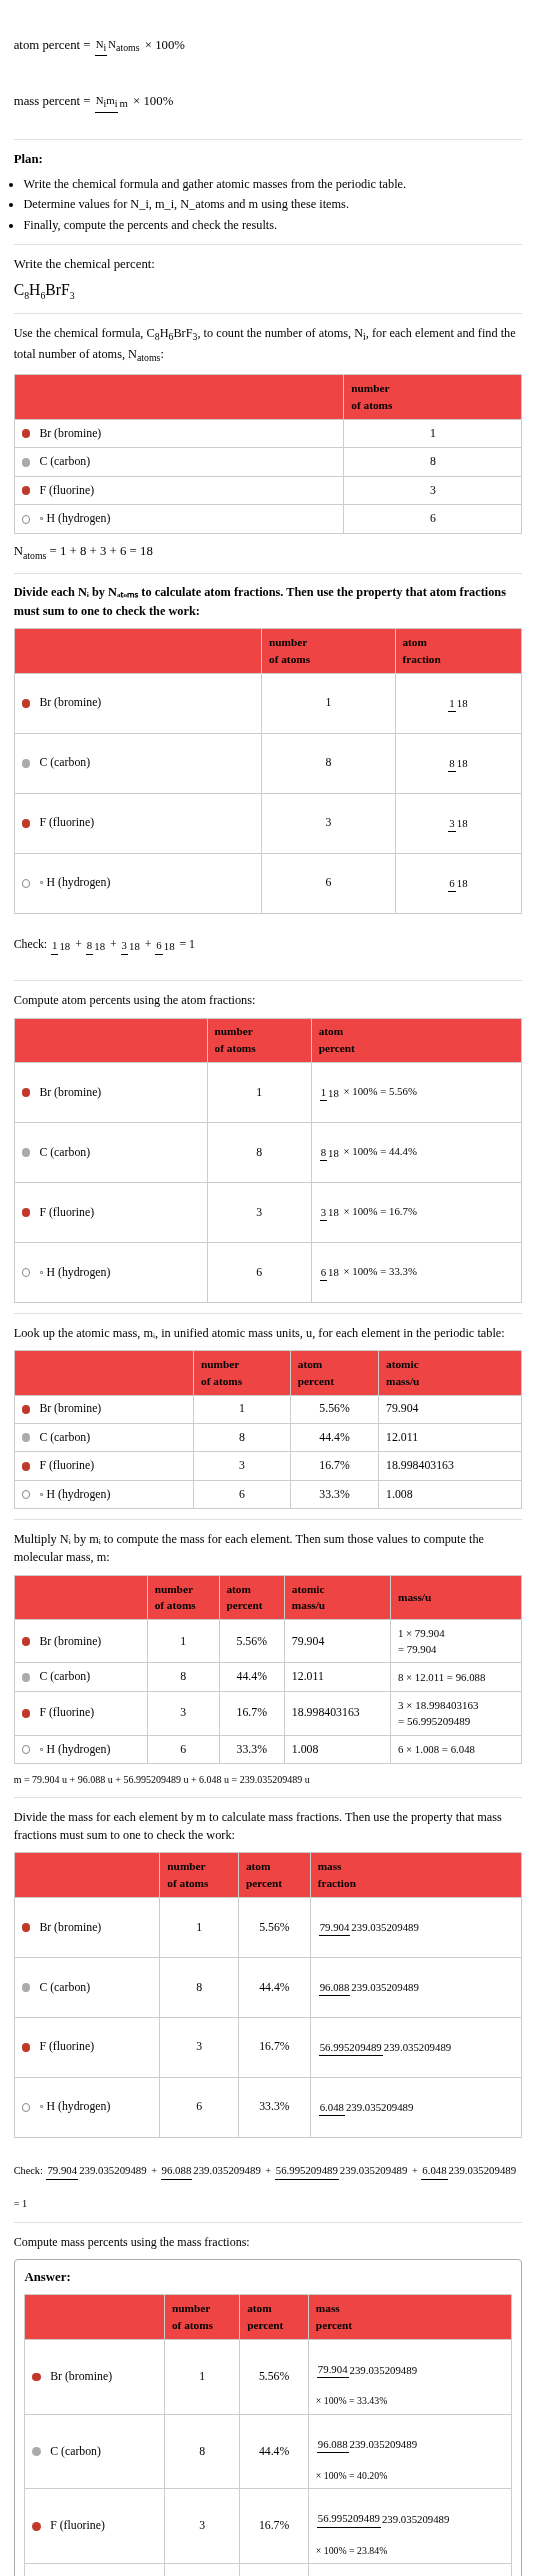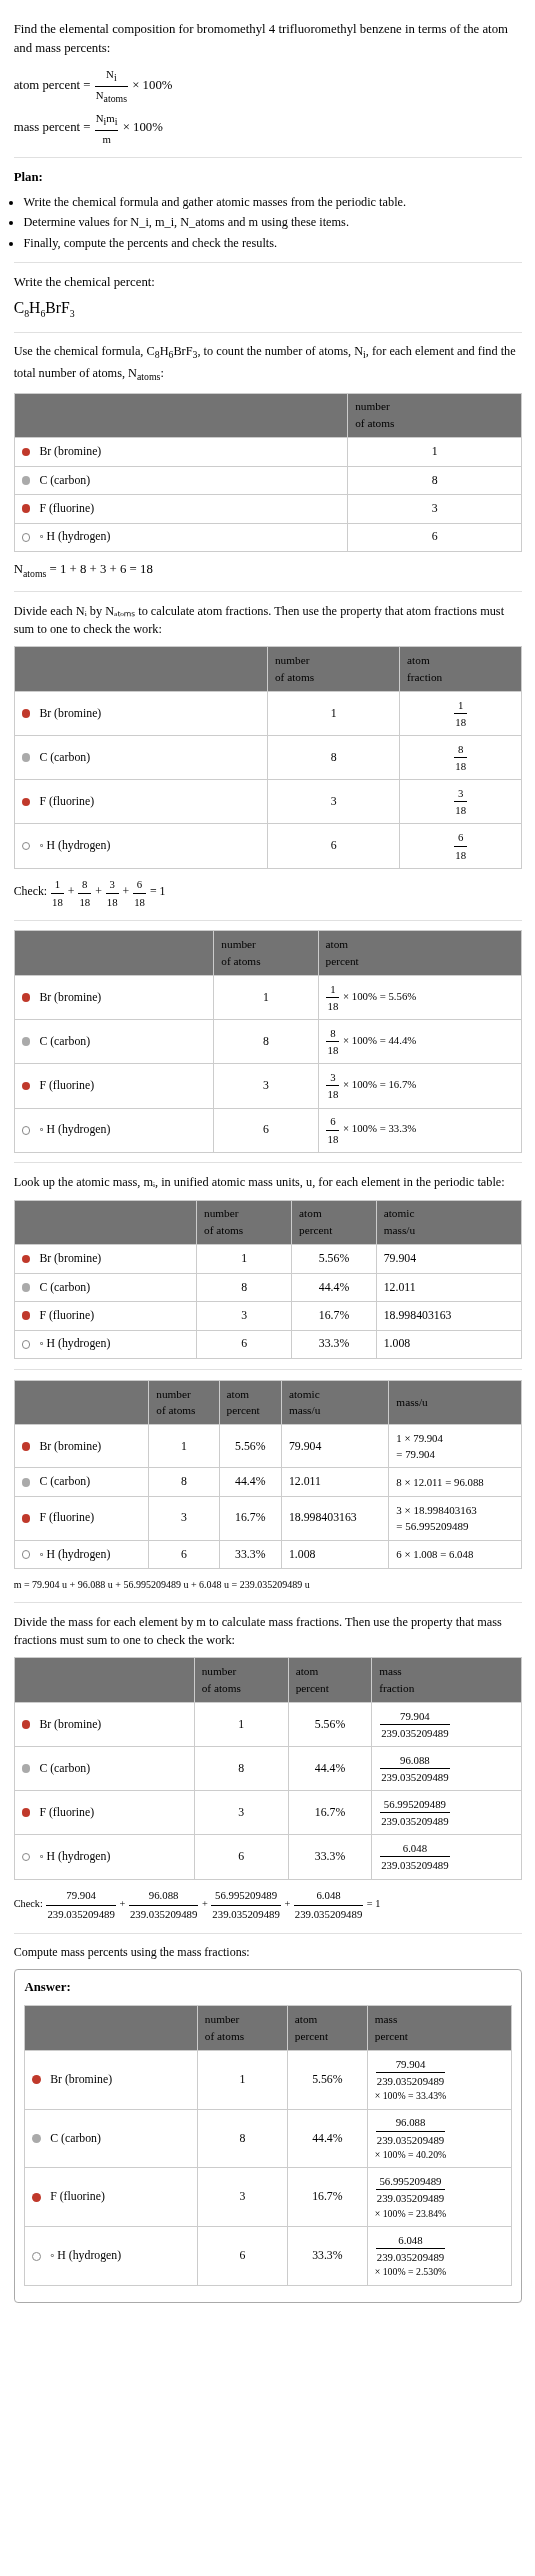--- a/index.html
+++ b/index.html
@@ -11,41 +11,38 @@
       width: 536px;
       padding: 9.8px 13.7px;
       line-height: 1.5;
     }
     sub { font-size: 9.8px; vertical-align: sub; }
     .section { margin: 9.8px 0; }
     .bullet-list { margin: 5.9px 0 5.9px 9.8px; }
     .bullet-list li { list-style: disc; margin: 2px 0; font-size: 12.3px; }
     table { border-collapse: collapse; margin: 7.8px 0; width: 100%; font-size: 11.8px; }
     th, td { border: 1px solid #ccc; padding: 4.9px 6.9px; text-align: left; vertical-align: middle; }
-    th { background: #737373; font-weight: normal; font-size: 11.3px; }
+    th { background: #ef4444; font-weight: bold; font-size: 11.3px; }
     .element-cell { display: flex; align-items: center; gap: 9px; }
     .dot { width: 8.8px; height: 8.8px; border-radius: 50%; display: inline-block; flex-shrink: 0; }
     .dot-red { background: #c0392b; }
     .dot-gray { background: #aaa; }
     .dot-outline { background: #fff; border: 1.5px solid #888; }
     .check-line { font-size: 11.8px; margin: 3.9px 0 7.8px 0; }
     .answer-box { border: 1.5px solid #aaa; border-radius: 3.9px; padding: 7.8px 9.8px; margin: 7.8px 0; background: #fff; }
     .answer-label { font-weight: bold; font-size: 12.8px; margin-bottom: 5.9px; }
-    .frac-inline { display: inline-flex; flex-direction: column; vertical-align: middle; margin: 0 1px; font-size: 10.8px; }
+    .frac-inline { display: inline-flex; flex-direction: row; align-items: center; vertical-align: middle; margin: 16px 1px; font-size: 10.8px; }
     .frac-inline .num { border-bottom: 1px solid #000; padding: 0 1px; text-align: center; }
     .frac-inline .den { padding: 0 1px; text-align: center; }
     hr { border: none; border-top: 1px solid #e0e0e0; margin: 9.8px 0; }
   </style>
 </head>
 <body>
 
 <div class="section">
-  <div style="font-size:12.8px; margin-bottom:7.8px;">
-    Find the elemental composition for bromomethyl 4 trifluoromethyl benzene in terms of the atom and mass percents:
-  </div>
   <div style="font-size:12.8px; margin:3.9px 0;">
     atom percent = 
     <span class="frac-inline">
         <span class="num">N<sub>i</sub></span>
         <span class="den">N<sub>atoms</sub></span>
       </span>
     × 100%
   </div>
   <div style="font-size:12.8px; margin:3.9px 0;">
     mass percent = 
@@ -130,21 +127,21 @@
     </tbody>
   </table>
   <div style="font-size:12.8px; margin:5.9px 0;">
     N<sub>atoms</sub> = 1 + 8 + 3 + 6 = 18
   </div>
 </div>
 
 <hr>
 
 <div class="section">
-  <div style="font-size:12.3px; margin-bottom:5.9px;">Divide each Nᵢ by Nₐₜₒₘₛ to calculate atom fractions. Then use the property that atom fractions must sum to one to check the work:</div>
+  <div style="font-size:12.3px; margin-bottom:5.9px;font-weight:bold;">Divide each Nᵢ by Nₐₜₒₘₛ to calculate atom fractions. Then use the property that atom fractions must sum to one to check the work:</div>
   <table>
     <thead>
       <tr>
         <th></th>
         <th>number<br>of atoms</th>
         <th>atom<br>fraction</th>
       </tr>
     </thead>
     <tbody>
       <tr>
@@ -202,20 +199,21 @@
       </span> + <span class="frac-inline">
         <span class="num">6</span>
         <span class="den">18</span>
       </span> = 1
   </div>
 </div>
 
 <hr>
 
 <div class="section">
+  <div style="font-size:12.3px; margin-bottom:5.9px;">Compute atom percents using the atom fractions:</div>
   <table>
     <thead>
       <tr>
         <th></th>
         <th>number<br>of atoms</th>
         <th>atom<br>percent</th>
       </tr>
     </thead>
     <tbody>
       <tr>
@@ -308,20 +306,21 @@
         <td style="text-align:center;">33.3%</td>
         <td>1.008</td>
       </tr>
     </tbody>
   </table>
 </div>
 
 <hr>
 
 <div class="section">
+  <div style="font-size:12.3px; margin-bottom:5.9px;">Multiply Nᵢ by mᵢ to compute the mass for each element. Then sum those values to compute the molecular mass, m:</div>
   <table>
     <thead>
       <tr>
         <th></th>
         <th>number<br>of atoms</th>
         <th>atom<br>percent</th>
         <th>atomic<br>mass/u</th>
         <th>mass/u</th>
       </tr>
     </thead>

